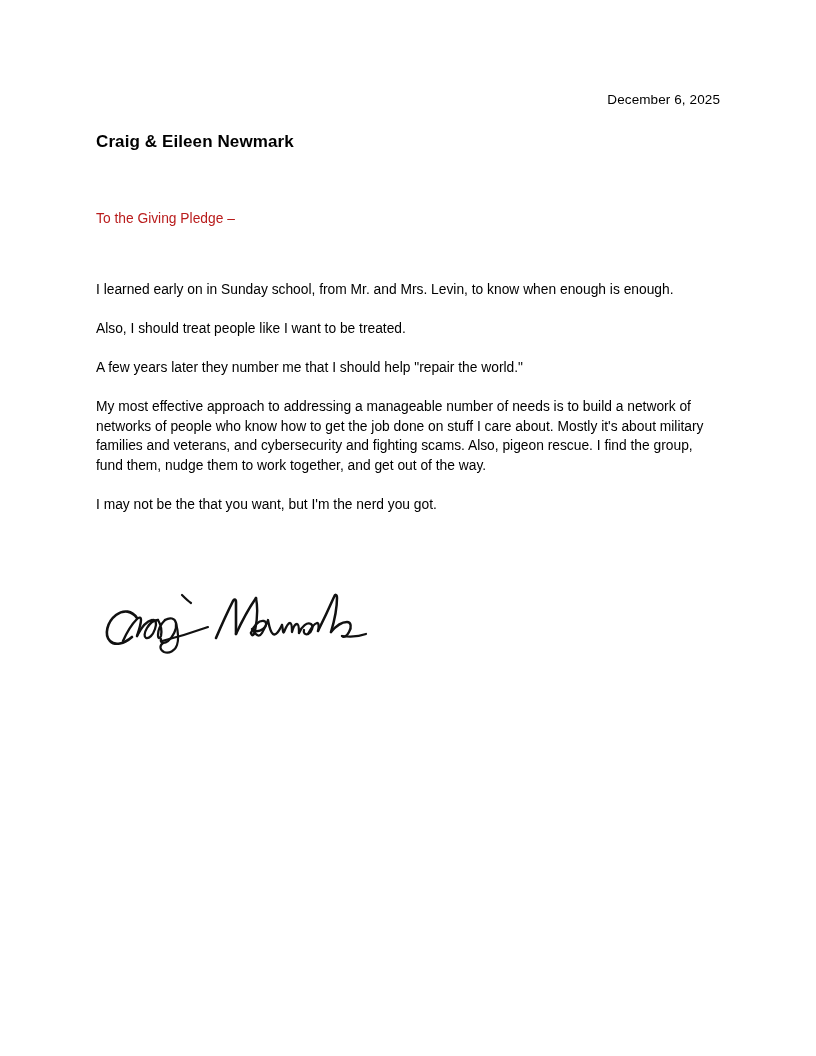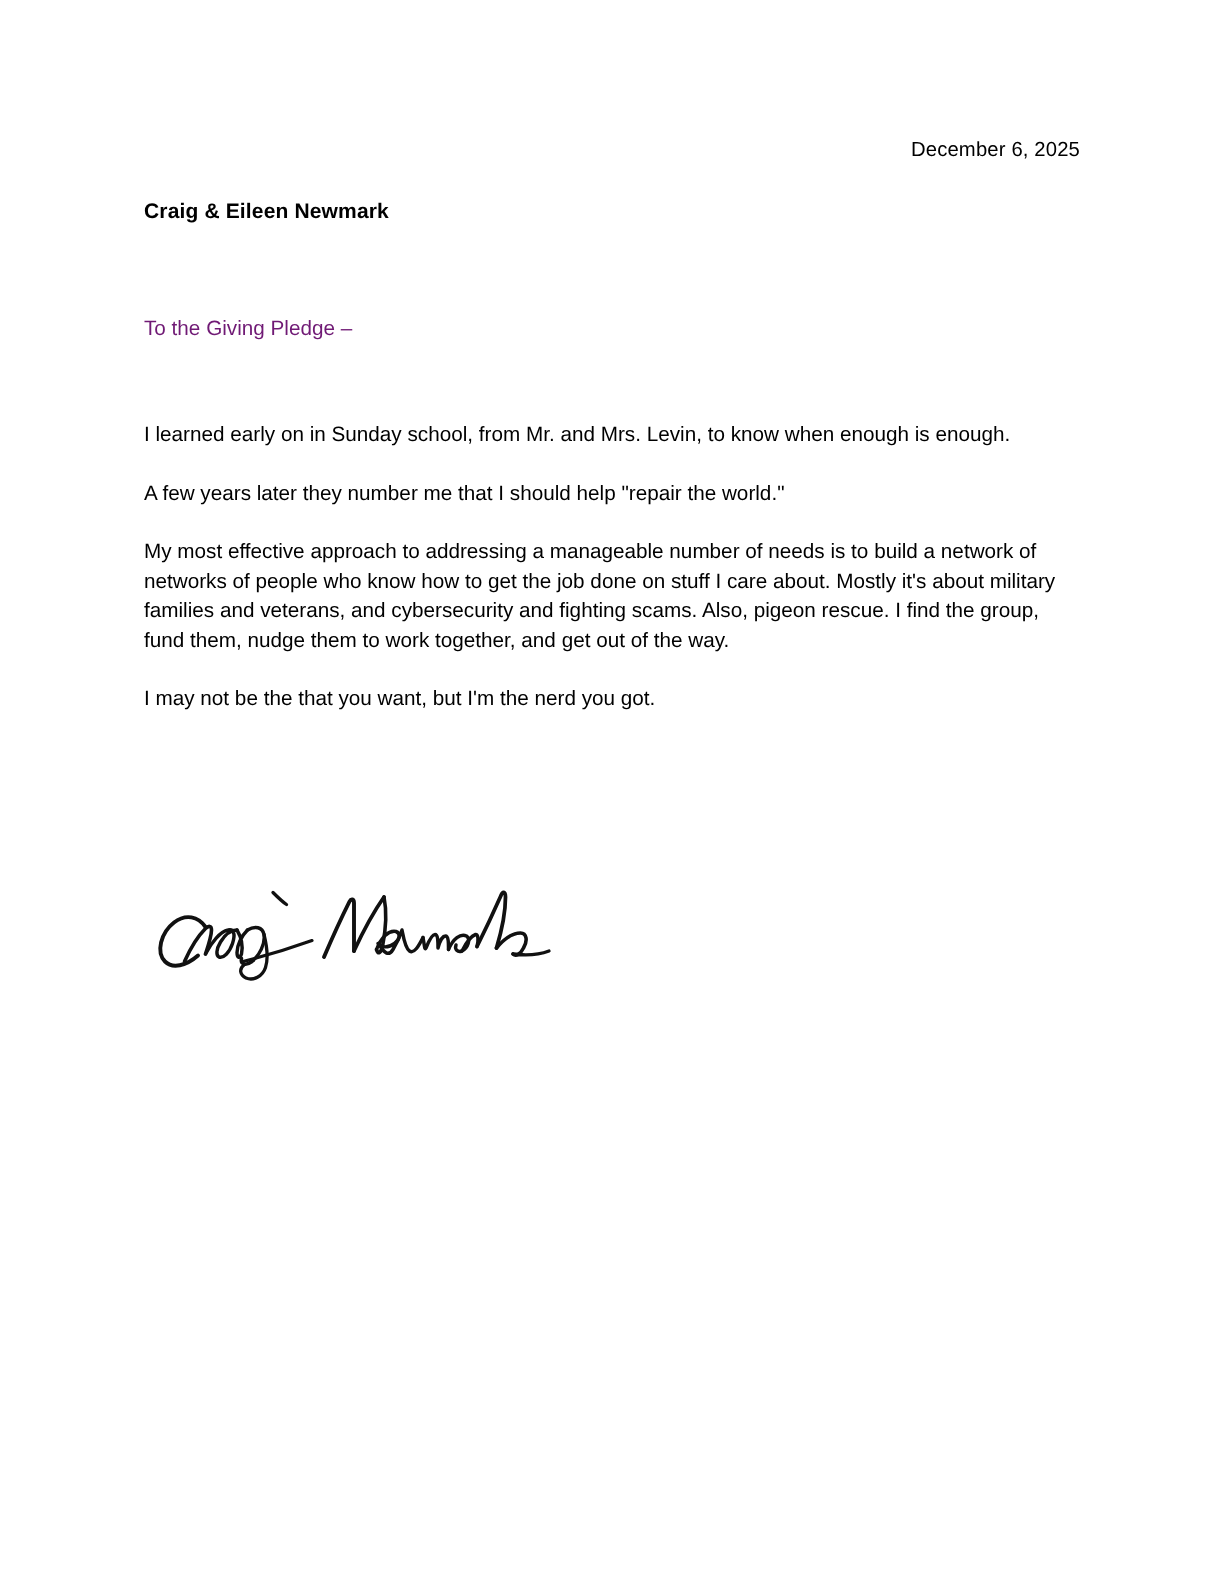--- a/index.html
+++ b/index.html
@@ -24,31 +24,31 @@
     width: 624px;
     text-align: right;
     font-size: 13.5px;
     letter-spacing: 0.1px;
     color: #000;
   }
   .letterhead {
     position: absolute;
     left: 96px;
     top: 132px;
-    font-size: 14px;
+    font-size: 17px;
     font-weight: bold;
     letter-spacing: 0.1px;
     color: #000;
   }
   .salutation {
     position: absolute;
     left: 96px;
     top: 211px;
     font-size: 13.8px;
-    color: #701a75;
+    color: #b91c1c;
   }
   .body-block {
     position: absolute;
     left: 96px;
     top: 280px;
     width: 620px;
   }
   .para {
     font-size: 13.8px;
     line-height: 19.5px;
@@ -83,20 +83,21 @@
 <div class="page">
 
   <div class="date-line">December 6, 2025</div>
 
   <div class="letterhead">Craig &amp; Eileen Newmark</div>
 
   <div class="salutation">To the Giving Pledge –</div>
 
   <div class="body-block">
     <p class="para">I learned early on in Sunday school, from Mr. and Mrs. Levin, to know when enough is enough.</p>
+    <p class="para">Also, I should treat people like I want to be treated.</p>
     <p class="para">A few years later they number me that I should help "repair the world."</p>
     <p class="para long">My most effective approach to addressing a manageable number of needs is to build a network of networks of people who know how to get the job done on stuff I care about. Mostly it's about military families and veterans, and cybersecurity and fighting scams. Also, pigeon rescue. I find the group, fund them, nudge them to work together, and get out of the way.</p>
     <p class="para">I may not be the that you want, but I'm the nerd you got.</p>
   </div>
 
   <div class="signature">
     <svg viewBox="0 0 290 85" xmlns="http://www.w3.org/2000/svg">
       <g fill="none" stroke="#111111" stroke-linecap="round" stroke-linejoin="round">
 
         <path d="M41,43 C36,36 28,34 20,40 C11,47 8,60 14,66 C19,71 28,69 36,62" stroke-width="2.6"></path>

